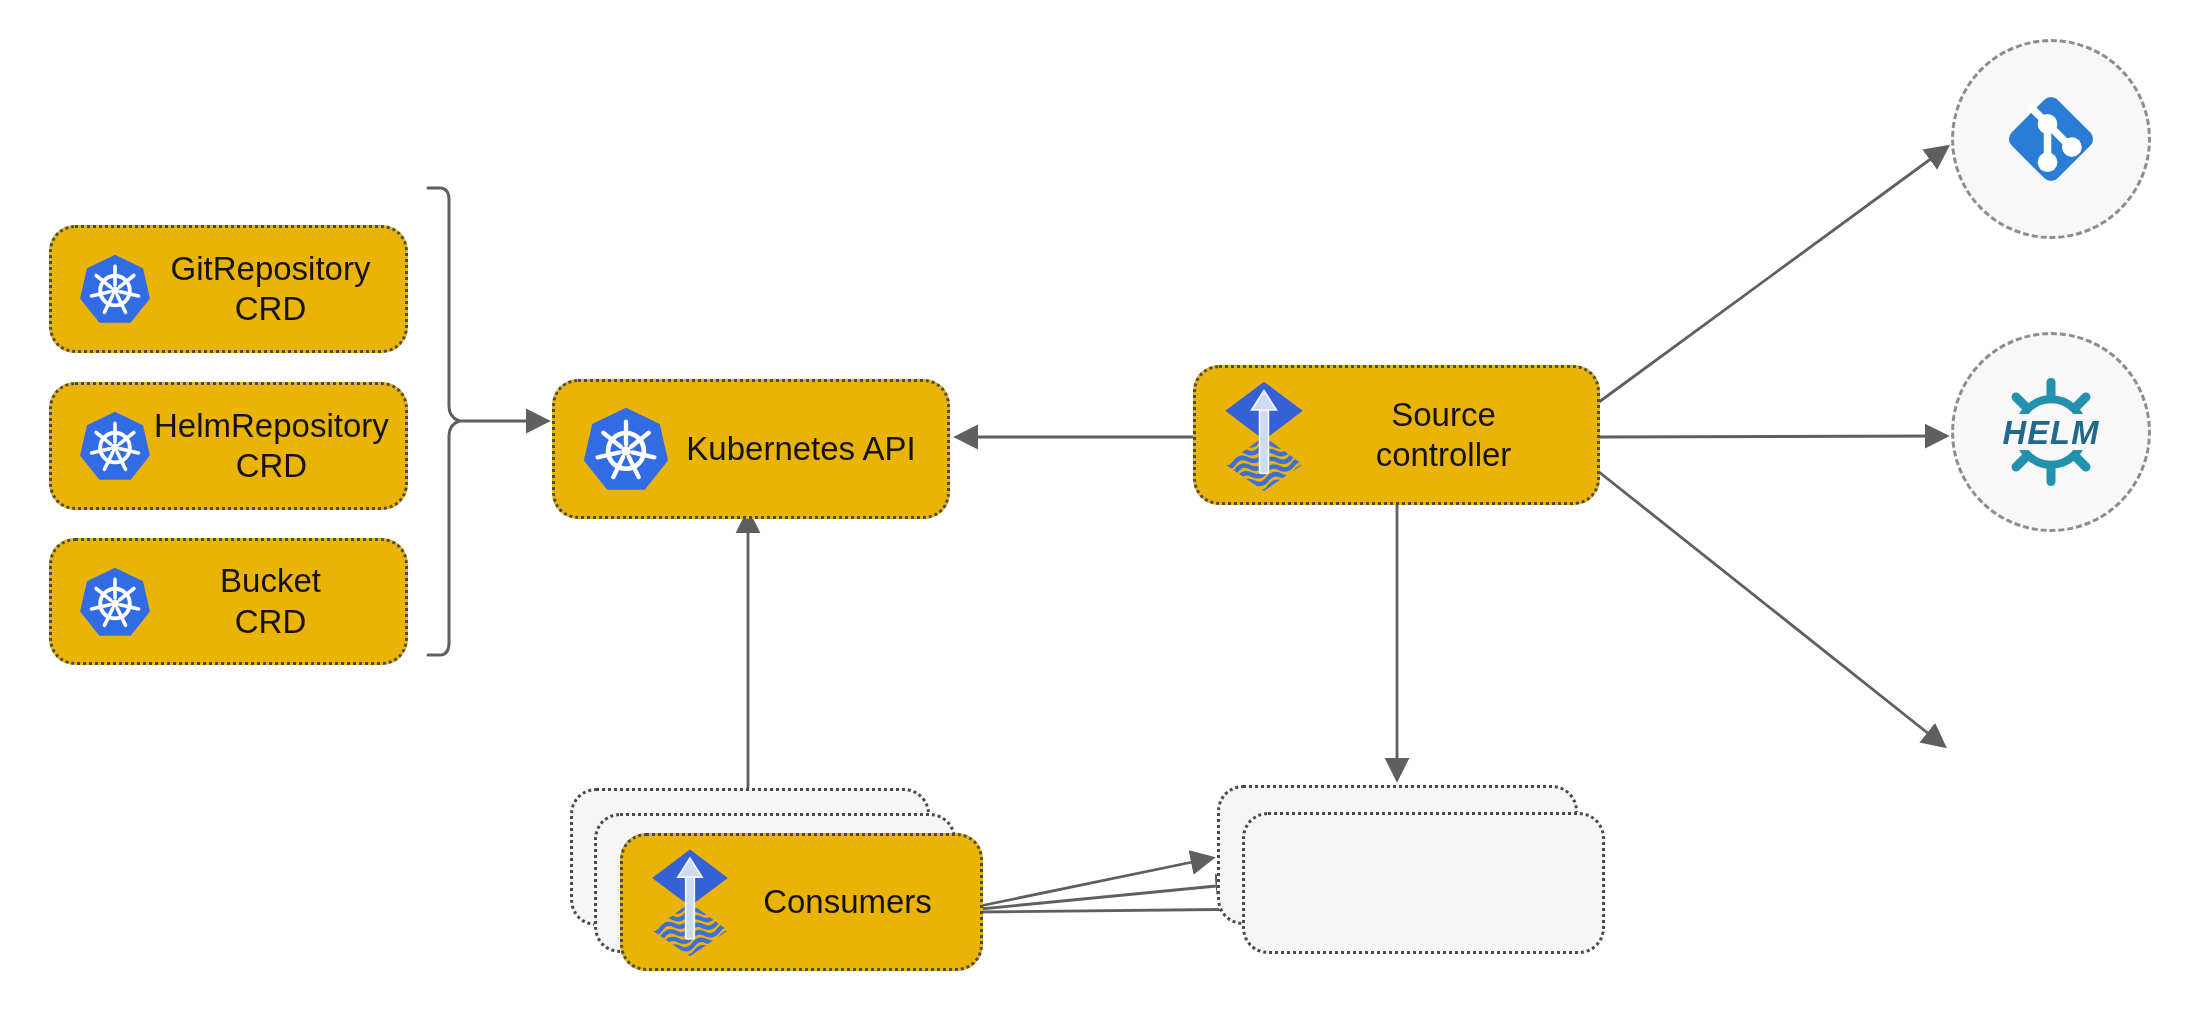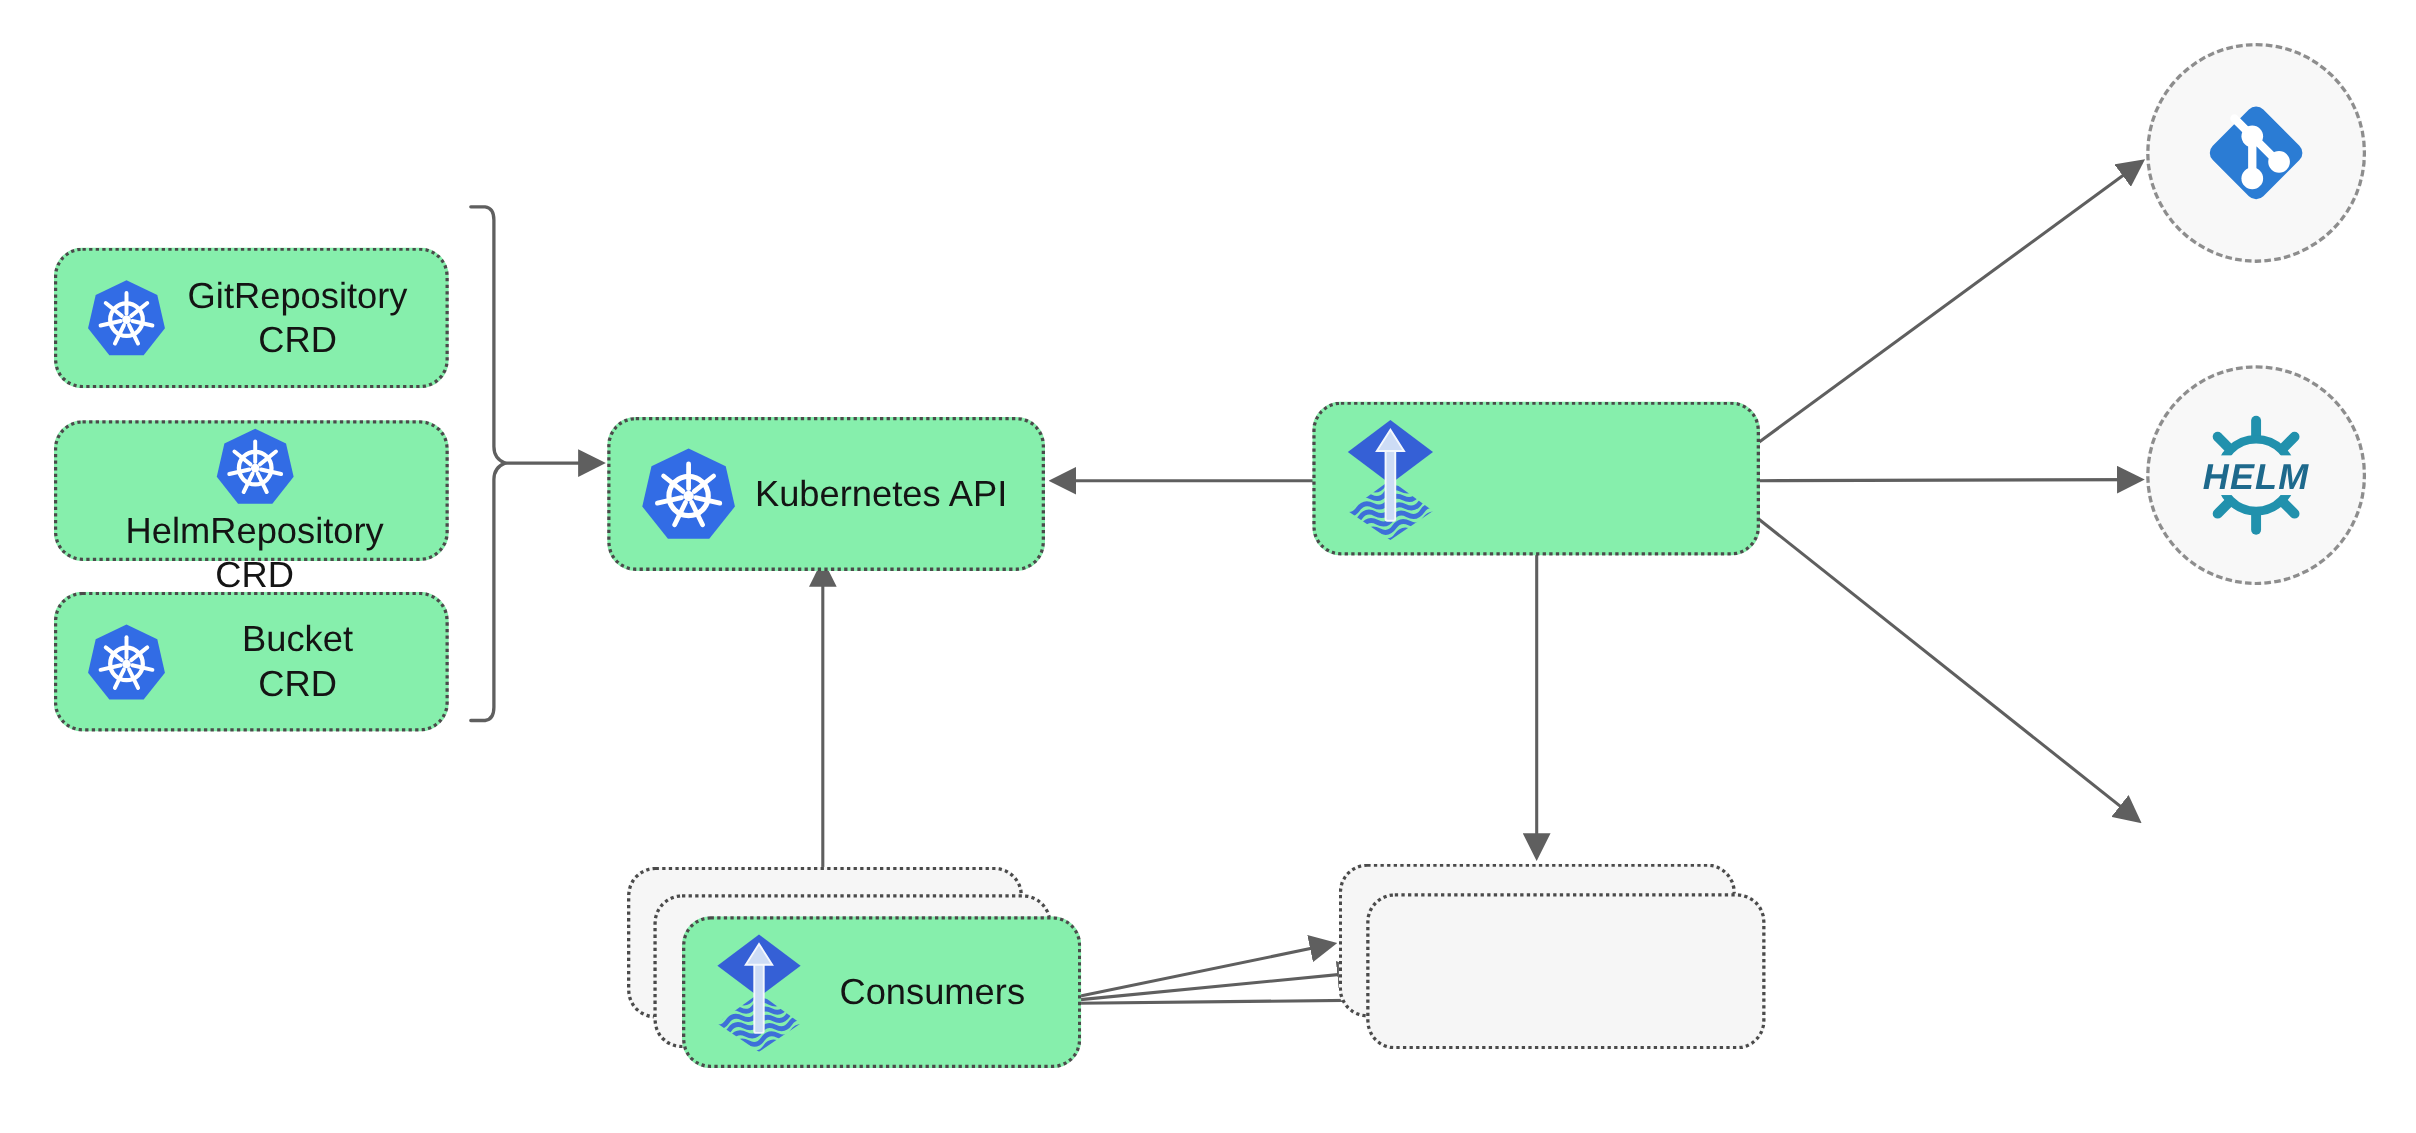--- a/index.html
+++ b/index.html
@@ -1,29 +1,29 @@
 <!DOCTYPE html>
 <html><head>
 <meta charset="utf-8">
 <style>
   html,body{margin:0;padding:0;background:#ffffff;}
   .canvas{position:relative;width:2196px;height:1030px;background:#ffffff;overflow:hidden;
           font-family:"Liberation Sans", sans-serif;color:#161616;}
   .overlay{position:absolute;left:0;top:0;width:2196px;height:1030px;pointer-events:none;}
-  .node{position:absolute;background:#86efac;border:3px dotted #4a4a4a;border-radius:26px;
+  .node{position:absolute;background:#eab308;border:3px dotted #4a4a4a;border-radius:26px;
         box-sizing:border-box;display:flex;align-items:center;padding:0 18px 0 24px;}
   .stackbox{position:absolute;background:#f6f6f6;border:3px dotted #4a4a4a;border-radius:26px;
         box-sizing:border-box;}
   .circle{position:absolute;width:200px;height:200px;border:3px dashed #8d8d8d;border-radius:50%;
         background:#f8f8f8;box-sizing:border-box;display:flex;align-items:center;justify-content:center;font-style:italic;}
   .label{flex:1;text-align:center;font-size:33px;line-height:1.22;color:#141414;}
   .icon{flex:0 0 auto;display:flex;align-items:center;justify-content:center;}
   
   #crd-git   {left:49px; top:225px; width:359px; height:128px;}
-  #crd-helm  {left:49px; top:382px; width:359px; height:128px;flex-direction:column;}
+  #crd-helm  {left:49px; top:382px; width:359px; height:128px;}
   #crd-bucket{left:49px; top:538px; width:359px; height:127px;}
   #k8s-api   {left:552px; top:379px; width:398px; height:140px;}
   #source-controller{left:1193px; top:365px; width:407px; height:140px;}
   #cons-back {left:570px; top:788px; width:360px; height:138px;}
   #cons-mid  {left:594px; top:813px; width:362px; height:140px;}
   #cons-front{left:620px; top:833px; width:363px; height:138px;}
   #art-back  {left:1217px; top:785px; width:361px; height:140px;}
   #art-mid   {left:1242px; top:812px; width:363px; height:142px;}
   #art-front {left:1270px; top:840px; width:363px; height:140px;}
   #circle-git {left:1951px; top:39px;}
@@ -162,20 +162,24 @@
             <path d="M -14 113 q 8 -7 16 0 t 16 0 t 16 0 t 16 0 t 16 0 t 16 0 t 16 0"></path>
             <path d="M -14 122 q 8 -7 16 0 t 16 0 t 16 0 t 16 0 t 16 0 t 16 0 t 16 0"></path>
           </g>
         </g>
         <g fill="#CDDCF5" stroke="#f3f7fd" stroke-width="2">
           <rect x="45" y="30" width="10" height="76" rx="2"></rect>
           <polygon points="50,12 64,34 36,34"></polygon>
         </g>
       </svg>
     </span>
+    <div class="label">
+      <div>Source</div>
+        <div>controller</div>
+    </div>
   </div>
 
   <div class="stackbox" id="cons-back"></div>
   <div class="stackbox" id="cons-mid"></div>
   <div class="node" id="cons-front">
     <span class="icon">
       <svg width="86" height="110" viewBox="0 0 100 126">
         <defs>
           <clipPath id="wavesclip2">
               <polygon points="50,64 94,96 50,126 6,96"></polygon>

